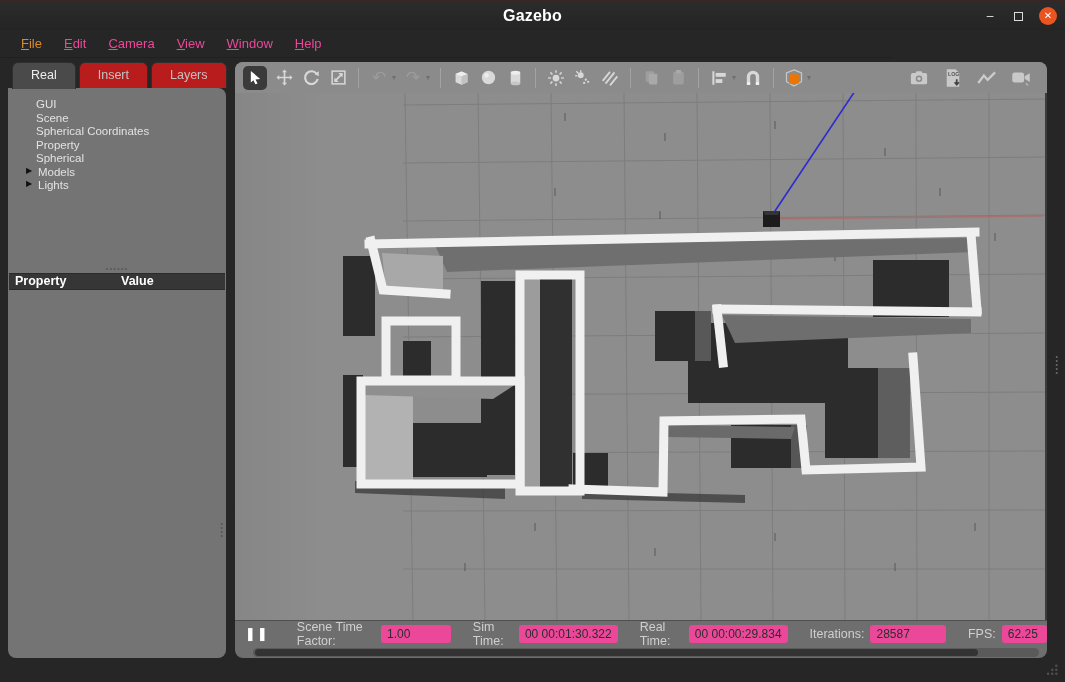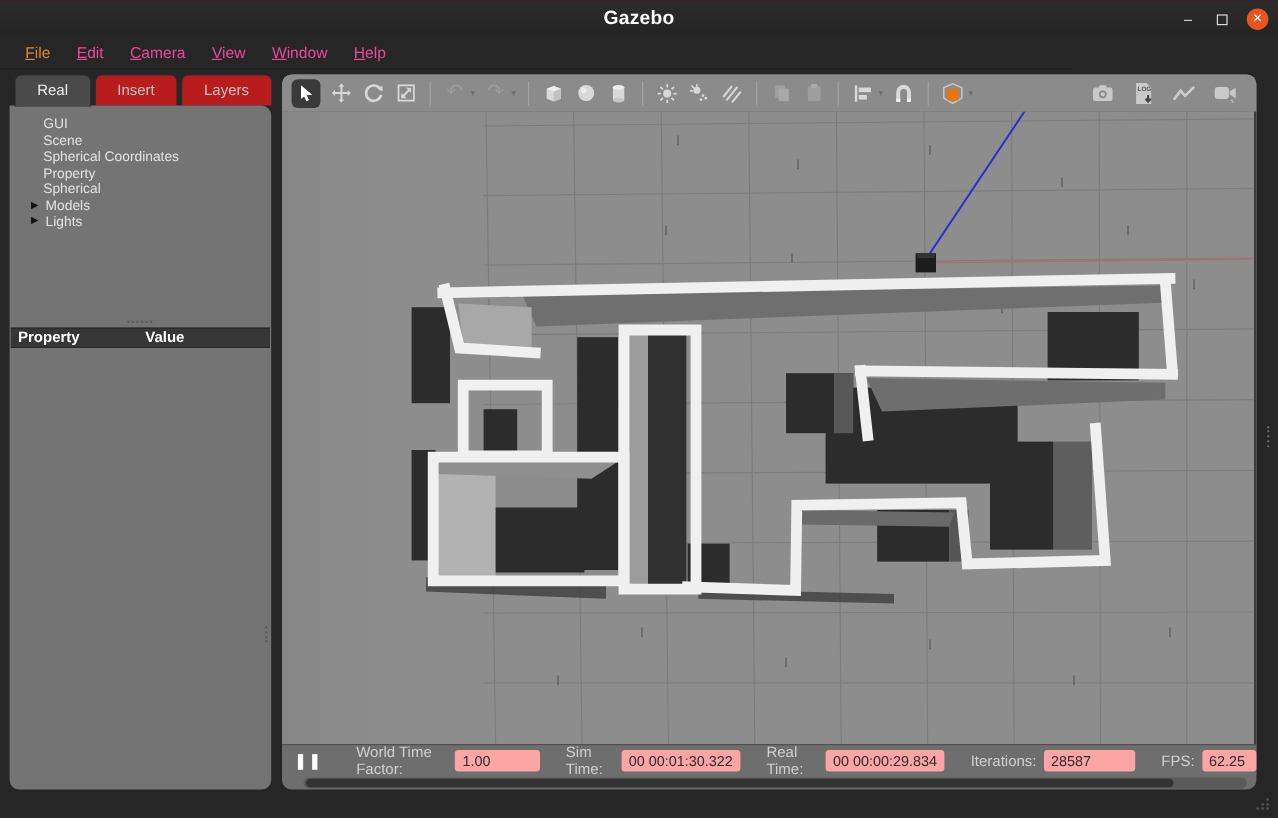--- a/index.html
+++ b/index.html
@@ -61,21 +61,21 @@
   .right-tools { display:flex; align-items:center; gap:14px; margin-right:8px; }
   .glyph { font-family:"DejaVu Sans", sans-serif; font-size:17px; line-height:1; }
   
   .scene-wrap { position:relative; width:812px; height:527px; background:#8d8d8d; overflow:hidden;
     border-right:2px solid #3c3c3c; }
   
   .statusbar { height:26px; background:#6e6e6e; border-top:1px solid #4f4f4f;
     display:flex; align-items:center; padding-left:10px; font-size:12.5px; }
   .pause-btn { color:#ffffff; font-weight:bold; font-size:13px; letter-spacing:1px; margin-right:28px; }
   .sb-label { color:#cfcfcf; margin-right:6px; }
-  .sb-value { background:#fca5a5; border-radius:3px; color:#2d2d2d; font-size:12px;
+  .sb-value { background:#ec4899; border-radius:3px; color:#2d2d2d; font-size:12px;
     padding:2px 6px 2px 6px; margin-right:22px; white-space:nowrap; }
   .sb-value.rtf { width:92px; } .sb-value.sim { width:112px; } .sb-value.real { width:108px;text-align:right; }
   .sb-value.iter { width:100px; } .sb-value.fps { width:58px; margin-right:0; }
   .hscroll { position:relative; height:11px; margin:1px 8px 0 18px; }
   .hscroll-track { position:absolute; left:0; right:0; top:1px; height:9px; background:#5a5a5a; border-radius:5px; }
   .hscroll-handle { position:absolute; left:2px; top:2px; width:92%; height:7px; background:#333333; border-radius:4px; }
   
   .vstrip-dots { position:absolute; right:7px; top:355px; color:#6a6a6a; font-size:7px; line-height:4px; }
   .resize-grip { position:absolute; right:6px; bottom:4px; width:16px; height:14px; color:#4e4e4e;
     font-size:9px; letter-spacing:1px; line-height:4px; text-align:right; }
@@ -411,21 +411,21 @@
       <path d="M620,-2 L536,124" stroke="#2b2bd0" stroke-width="1.6"></path>
       <g>
         <rect x="528" y="118" width="17" height="16" fill="#1c1c1c"></rect>
         <polygon points="528,118 545,118 543,122 530,122" fill="#343434"></polygon>
       </g>
     </svg>
   </div>
 
   <div class="statusbar">
     <span class="pause-btn">❚❚</span>
-    <span class="sb-label">World Time Factor:</span>
+    <span class="sb-label">Scene Time Factor:</span>
     <span class="sb-value rtf">1.00</span>
     <span class="sb-label">Sim Time:</span>
     <span class="sb-value sim">00 00:01:30.322</span>
     <span class="sb-label">Real Time:</span>
     <span class="sb-value real">00 00:00:29.834</span>
     <span class="sb-label">Iterations:</span>
     <span class="sb-value iter">28587</span>
     <span class="sb-label">FPS:</span>
     <span class="sb-value fps">62.25</span>
   </div>

